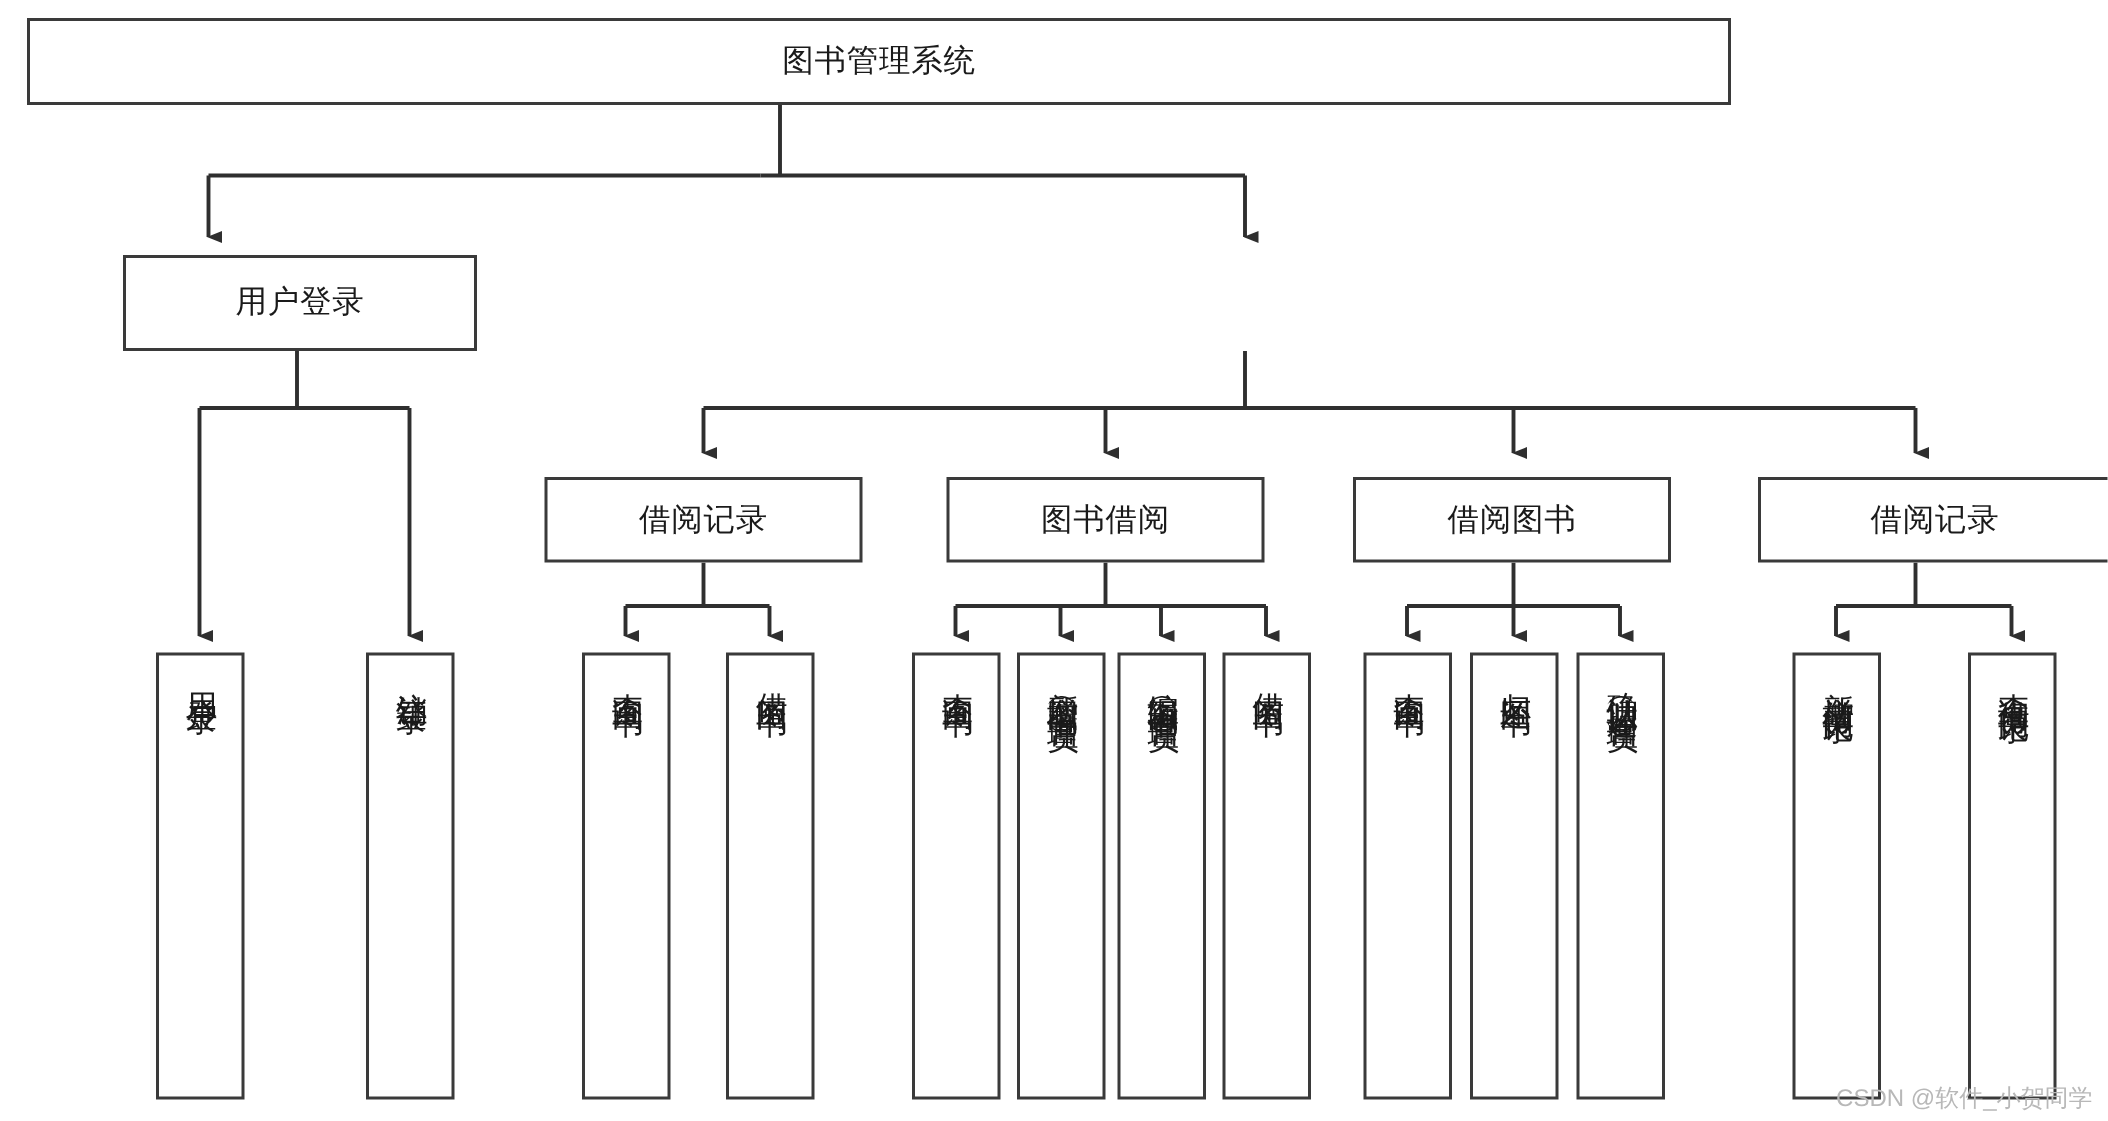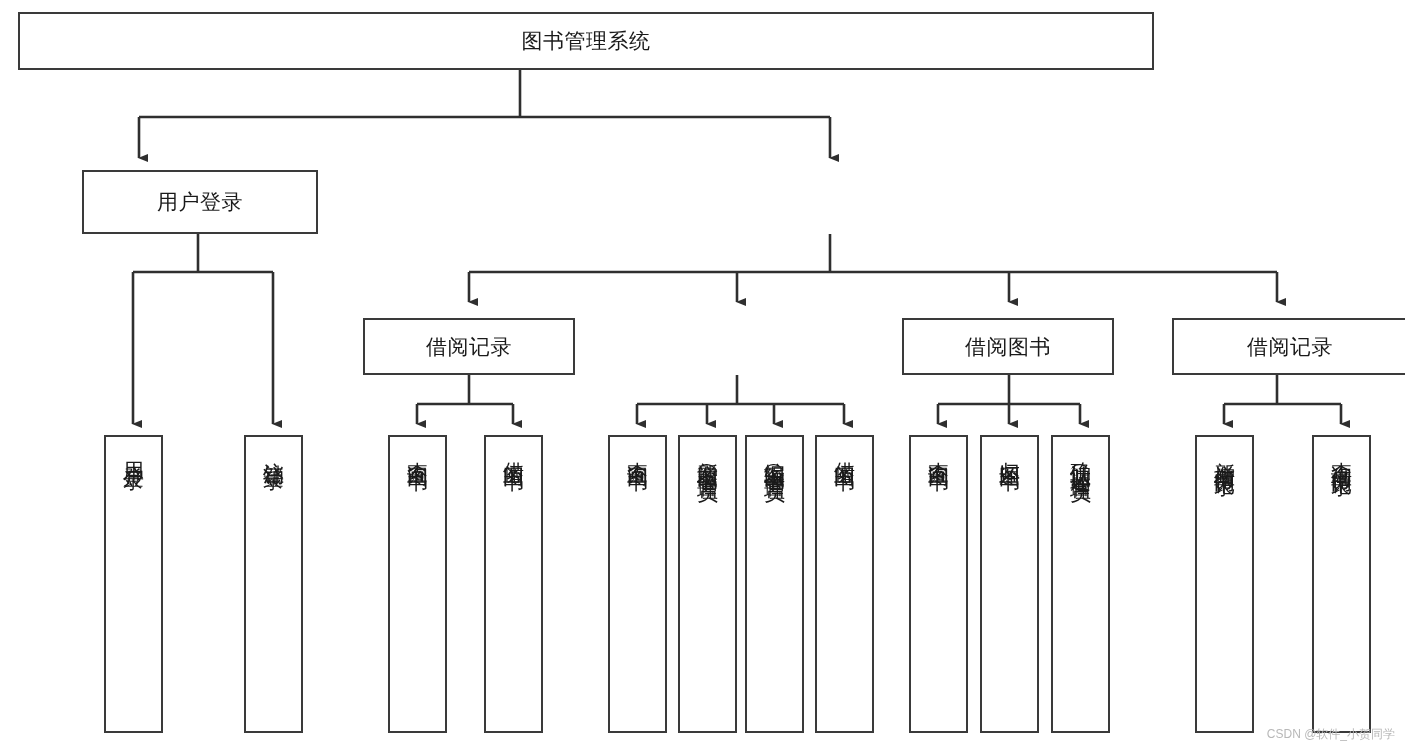--- a/index.html
+++ b/index.html
@@ -53,21 +53,21 @@
     writing-mode: vertical-rl;
     text-orientation: upright;
     letter-spacing: 3px;
     line-height: 1.05;
     white-space: nowrap;
   }
   .watermark {
     position: absolute;
     right: 10px;
     bottom: 4px;
-    font-size: 12px;
+    font-size: 16px;
     color: #b8b8b8;
     white-space: nowrap;
     pointer-events: none;
   }
 </style>
 </head>
 <body>
 
 <div id="diagram-root">
 
@@ -130,20 +130,23 @@
 
   <div class="node-box" style="left:82px; top:170px; width:236px; height:64px;">
     <span class="node-label-h">用户登录</span>
   </div>
 
 
   <div class="node-box" style="left:363px; top:318px; width:212px; height:57px;">
     <span class="node-label-h">借阅记录</span>
   </div>
 
+  <div class="node-box" style="left:631px; top:318px; width:212px; height:57px;">
+    <span class="node-label-h">图书借阅</span>
+  </div>
 
   <div class="node-box" style="left:902px; top:318px; width:212px; height:57px;">
     <span class="node-label-h">借阅图书</span>
   </div>
 
   <div class="node-box" style="left:1172px; top:318px; width:236px; height:57px;">
     <span class="node-label-h">借阅记录</span>
   </div>
 
   <div class="node-box leaf" style="left:104px; top:435px; width:59px; height:298px;">

